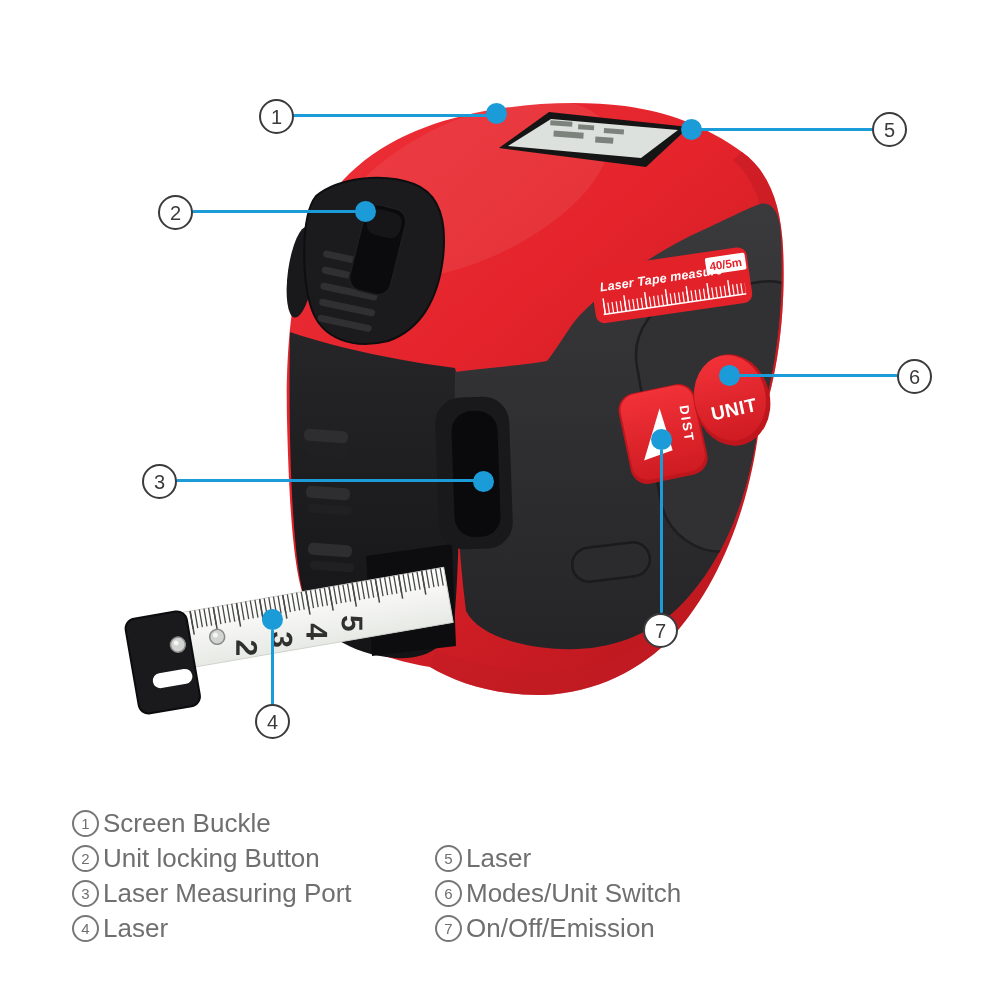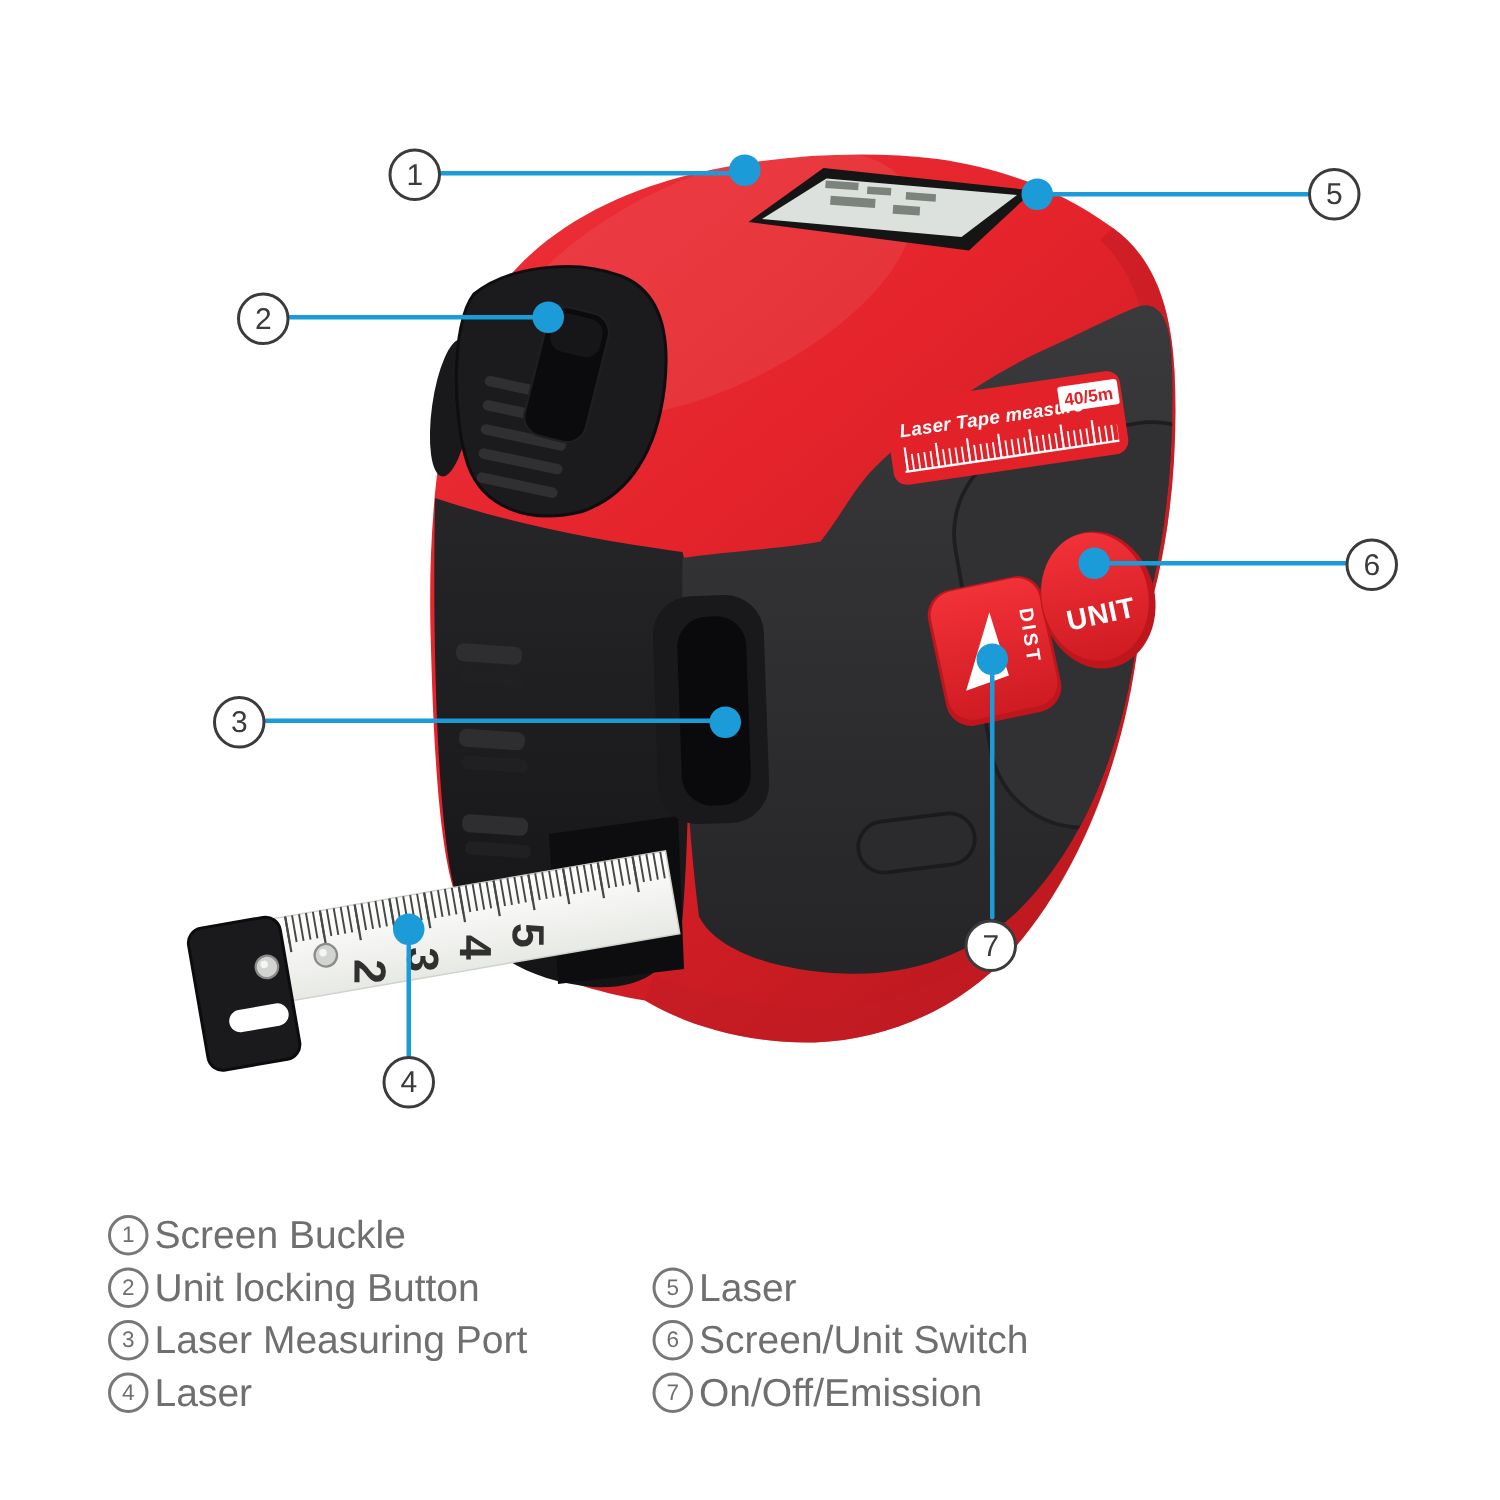--- a/index.html
+++ b/index.html
@@ -235,21 +235,21 @@
       <span class="num-badge">5</span>
       <span class="legend-label">Laser</span>
     </div>
 
     <div class="legend-item">
       <span class="num-badge">3</span>
       <span class="legend-label">Laser Measuring Port</span>
     </div>
     <div class="legend-item">
       <span class="num-badge">6</span>
-      <span class="legend-label">Screen/Unit Switch</span>
+      <span class="legend-label">Modes/Unit Switch</span>
     </div>
 
     <div class="legend-item">
       <span class="num-badge">4</span>
       <span class="legend-label">Laser</span>
     </div>
     <div class="legend-item">
       <span class="num-badge">7</span>
       <span class="legend-label">On/Off/Emission</span>
     </div>

